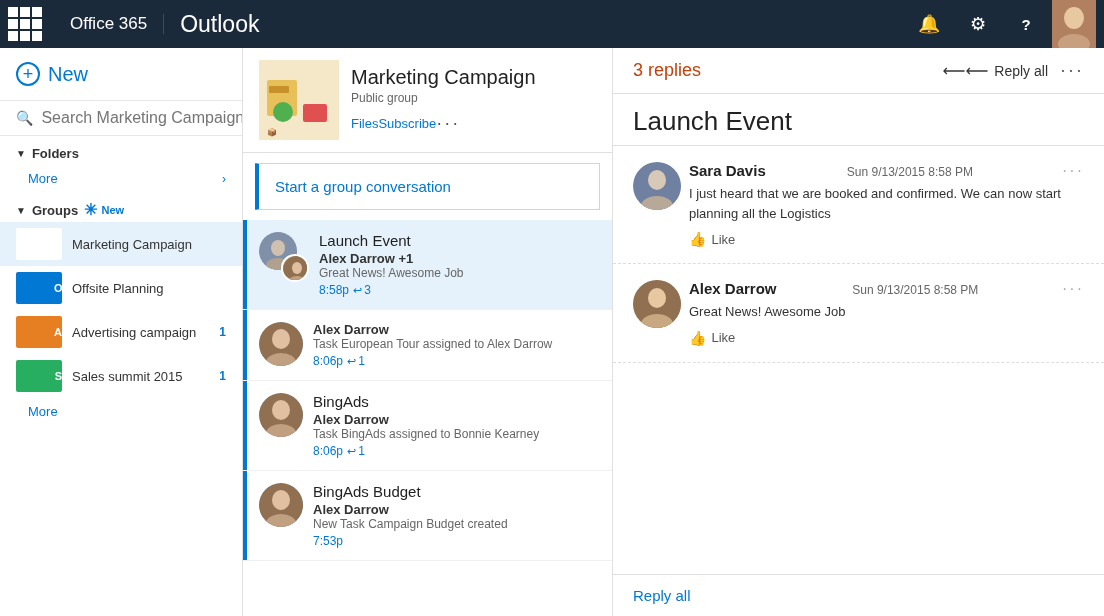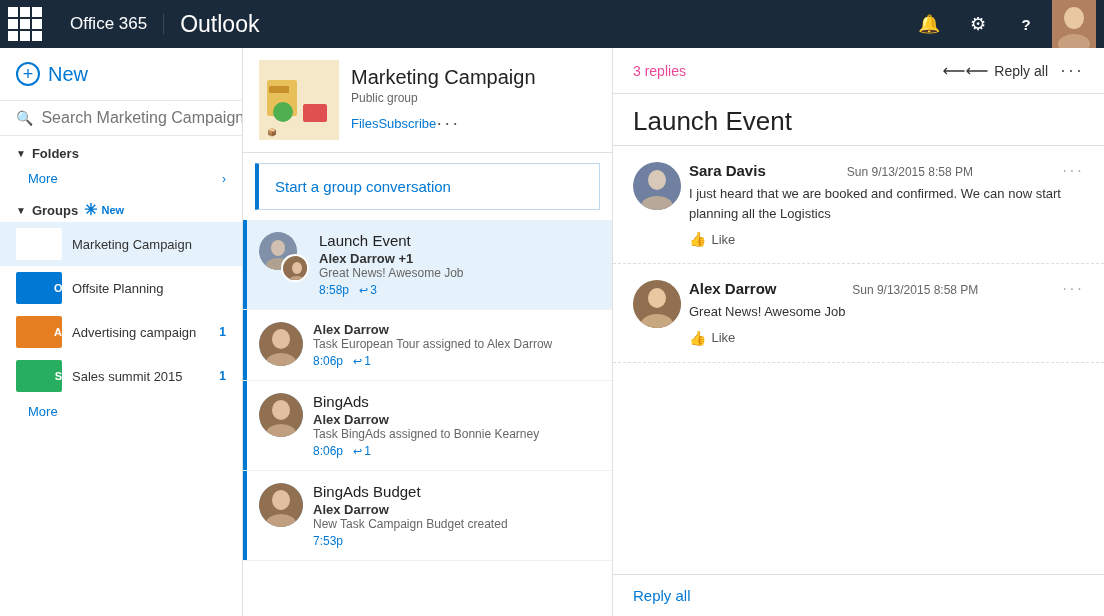--- a/index.html
+++ b/index.html
@@ -158,35 +158,35 @@
     }
     .conv-avatar-single {
       width: 44px; height: 44px; border-radius: 50%;
       background: linear-gradient(135deg, #b0c4d8 0%, #6080a0 100%);
       overflow: hidden; flex-shrink: 0;
     }
     .conv-body { flex: 1; min-width: 0; }
     .conv-title { font-size: 15px; font-weight: 500; color: #222; margin-bottom: 2px; }
     .conv-sender { font-size: 13px; font-weight: 600; color: #333; }
     .conv-preview { font-size: 12px; color: #666; white-space: nowrap; overflow: hidden; text-overflow: ellipsis; }
-    .conv-meta { display: flex; align-items: flex-start; gap: 10px; margin-top: 3px; }
+    .conv-meta { display: flex; align-items: flex-start; gap: 4px; margin-top: 3px; }
     .conv-time { font-size: 12px; color: #0078d4; }
     .conv-reply-count { font-size: 12px; color: #0078d4; display: flex; align-items: center; gap: 2px; }
 
     
     .right-panel {
       flex: 1;
       display: flex; flex-direction: column;
       overflow: hidden;
     }
     .right-header {
       display: flex; align-items: center; justify-content: space-between;
       padding: 12px 20px; border-bottom: 1px solid #e0e0e0;
     }
-    .right-replies-count { font-size: 14px; color: #ec4899; }
+    .right-replies-count { font-size: 18px; color: #c2410c; }
     .right-header-actions { display: flex; align-items: center; gap: 12px; }
     .reply-all-btn {
       display: flex; align-items: center; gap: 6px;
       color: #333; font-size: 14px; cursor: pointer;
       background: none; border: none; font-family: inherit;
     }
     .right-dots { color: #555; font-size: 18px; cursor: pointer; letter-spacing: 2px; }
 
     .right-title { font-size: 26px; font-weight: 300; color: #222; padding: 12px 20px 8px; border-bottom: 1px solid #e0e0e0; }
 

